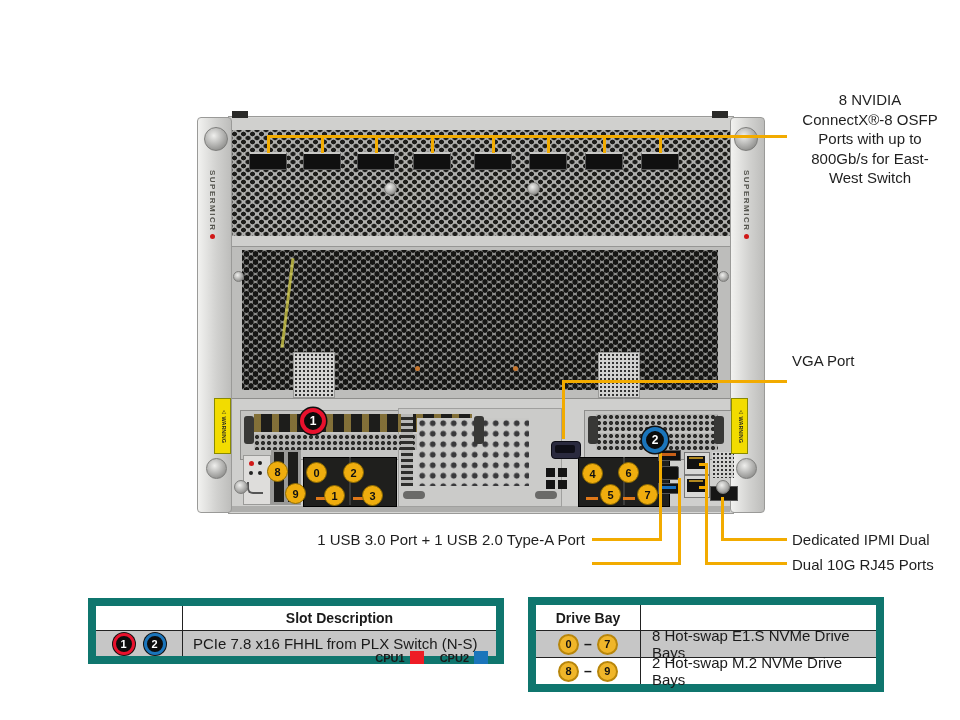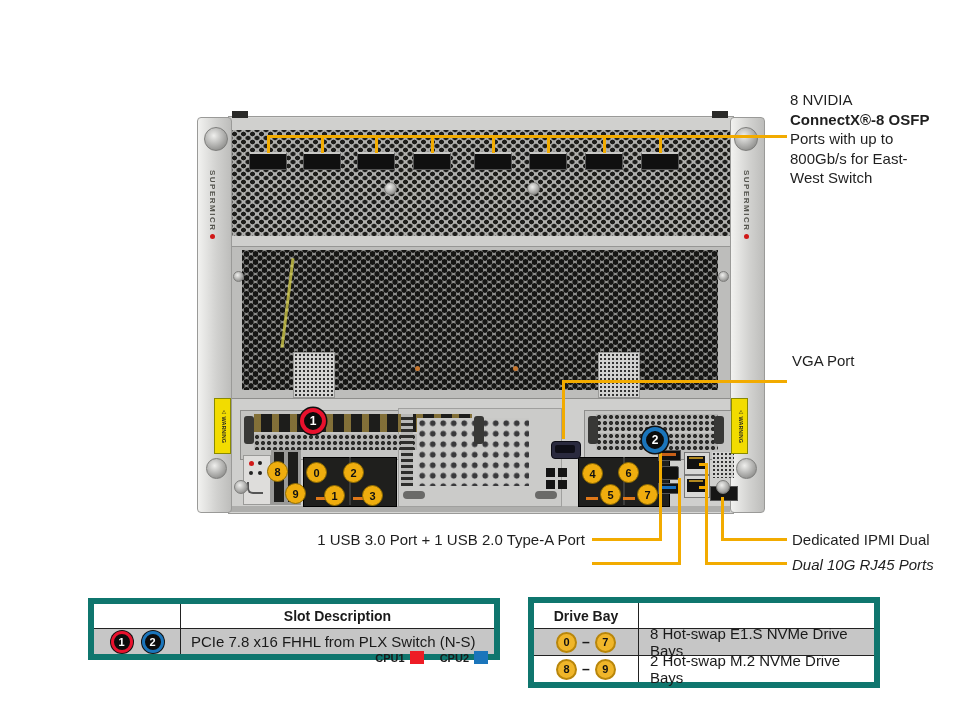--- a/index.html
+++ b/index.html
@@ -1,19 +1,19 @@
 <!DOCTYPE html>
 <html><head>
 <meta charset="utf-8">
 <style>
   html,body{margin:0;padding:0;background:#fff;}
   #page{position:relative;width:960px;height:720px;background:#fff;overflow:hidden;
         font-family:"Liberation Sans","DejaVu Sans",sans-serif;color:#1a1a1a;}
   .abs{position:absolute;}
-  .lbl{position:absolute;font-size:15px;color:#1f1f1f;white-space:nowrap;z-index:60;}
+  .lbl{position:absolute;font-size:15px;color:#1f1f1f;white-space:nowrap;z-index:60;text-align:center;}
   .line{position:absolute;background:#F2AB00;z-index:40;}
   
   .ear{position:absolute;width:33px;height:394px;top:117px;background:linear-gradient(90deg,#f2f2f0,#d2d2d0 55%,#bdbdbb);
        border:1px solid #9a9a98;border-radius:4px;z-index:5;}
   .screw{position:absolute;border-radius:50%;background:radial-gradient(circle at 40% 35%,#efefed,#9a9a98 70%,#6e6e6c);
          border:1px solid #7e7e7c;z-index:8;}
   .brand{position:absolute;writing-mode:vertical-rl;font-size:8px;font-weight:bold;letter-spacing:1.5px;
          color:#55554f;z-index:9;}
   .branddot{display:inline-block;width:5px;height:5px;border-radius:50%;background:#d01818;margin-top:2px;}
   .warnlbl{position:absolute;width:15px;height:54px;background:#f2dc00;border:1px solid #8a8a00;z-index:9;
@@ -39,21 +39,21 @@
   .badge.slot{width:26px;height:26px;background:#0c0c0c;color:#fff;font-size:12px;box-shadow:0 0 0 1.5px #111;}
   .badge.slot.red{border:4px solid #E8112D;}
   .badge.slot.blue{border:4px solid #1B75BB;}
   .tbadge{display:inline-flex;align-items:center;justify-content:center;border-radius:50%;
           font-weight:bold;box-sizing:border-box;}
   .tbadge.gold{width:21px;height:21px;background:#F0B62A;border:2px solid #B8860B;color:#111;font-size:11px;}
   .tbadge.slot{width:22px;height:22px;background:#0c0c0c;color:#fff;font-size:11px;box-shadow:0 0 0 1px #111;}
   .tbadge.slot.red{border:3.5px solid #E8112D;}
   .tbadge.slot.blue{border:3.5px solid #1B75BB;}
   
-  .tbl{position:absolute;border:6px solid #0f766e;background:#fff;z-index:60;}
+  .tbl{position:absolute;border:8px solid #0f766e;background:#fff;z-index:60;}
   .trow{display:flex;box-sizing:border-box;}
   .tcell{display:flex;align-items:center;box-sizing:border-box;}
   .gray{background:#c6c6c6;}
   .hdr{font-weight:bold;font-size:14px;justify-content:center;}
   .dash{font-weight:bold;margin:0 5px;font-size:14px;}
   .swatch{width:14px;height:13px;display:inline-block;}
 </style>
 </head>
 <body>
 
@@ -206,29 +206,29 @@
   <div class="line" style="left:699px;top:463px;width:9px;height:3px;"></div>
   <div class="line" style="left:699px;top:486px;width:9px;height:3px;"></div>
   <div class="line" style="left:705px;top:463px;width:3px;height:102px;"></div>
   <div class="line" style="left:705px;top:562px;width:82px;height:3px;"></div>
 
   <div class="line" style="left:721px;top:497px;width:3px;height:44px;"></div>
   <div class="line" style="left:721px;top:538px;width:66px;height:3px;"></div>
 
   <div class="lbl" style="left:790px;top:90px;line-height:19.5px;white-space:normal;width:160px;">
     <span style="display:block;">8 NVIDIA</span>
-    <span style="display:block;font-weight:bold;">ConnectX®-8 OSFP</span>
+    <span style="display:block;">ConnectX®-8 OSFP</span>
     <span style="display:block;">Ports with up to</span>
     <span style="display:block;">800Gb/s for East-</span>
     <span style="display:block;">West Switch</span>
   </div>
   <div class="lbl" style="left:792px;top:352px;">VGA Port</div>
   <div class="lbl" style="left:260px;top:531px;width:325px;text-align:right;">1 USB 3.0 Port + 1 USB 2.0 Type-A Port</div>
   <div class="lbl" style="left:792px;top:531px;">Dedicated IPMI Dual</div>
-  <div class="lbl" style="left:792px;top:556px;font-style:italic;">Dual 10G RJ45 Ports</div>
+  <div class="lbl" style="left:792px;top:556px;">Dual 10G RJ45 Ports</div>
 
   <div class="tbl" style="left:88px;top:598px;width:400px;">
     <div class="trow" style="height:25px;border-bottom:1px solid #222;">
       <div class="tcell" style="width:87px;border-right:1px solid #222;"></div>
       <div class="tcell hdr" style="flex:1;">Slot Description</div>
     </div>
     <div class="trow gray" style="height:25px;">
       <div class="tcell" style="width:87px;border-right:1px solid #222;justify-content:center;gap:9px;">
         <span class="tbadge slot red">1</span>
         <span class="tbadge slot blue">2</span>

